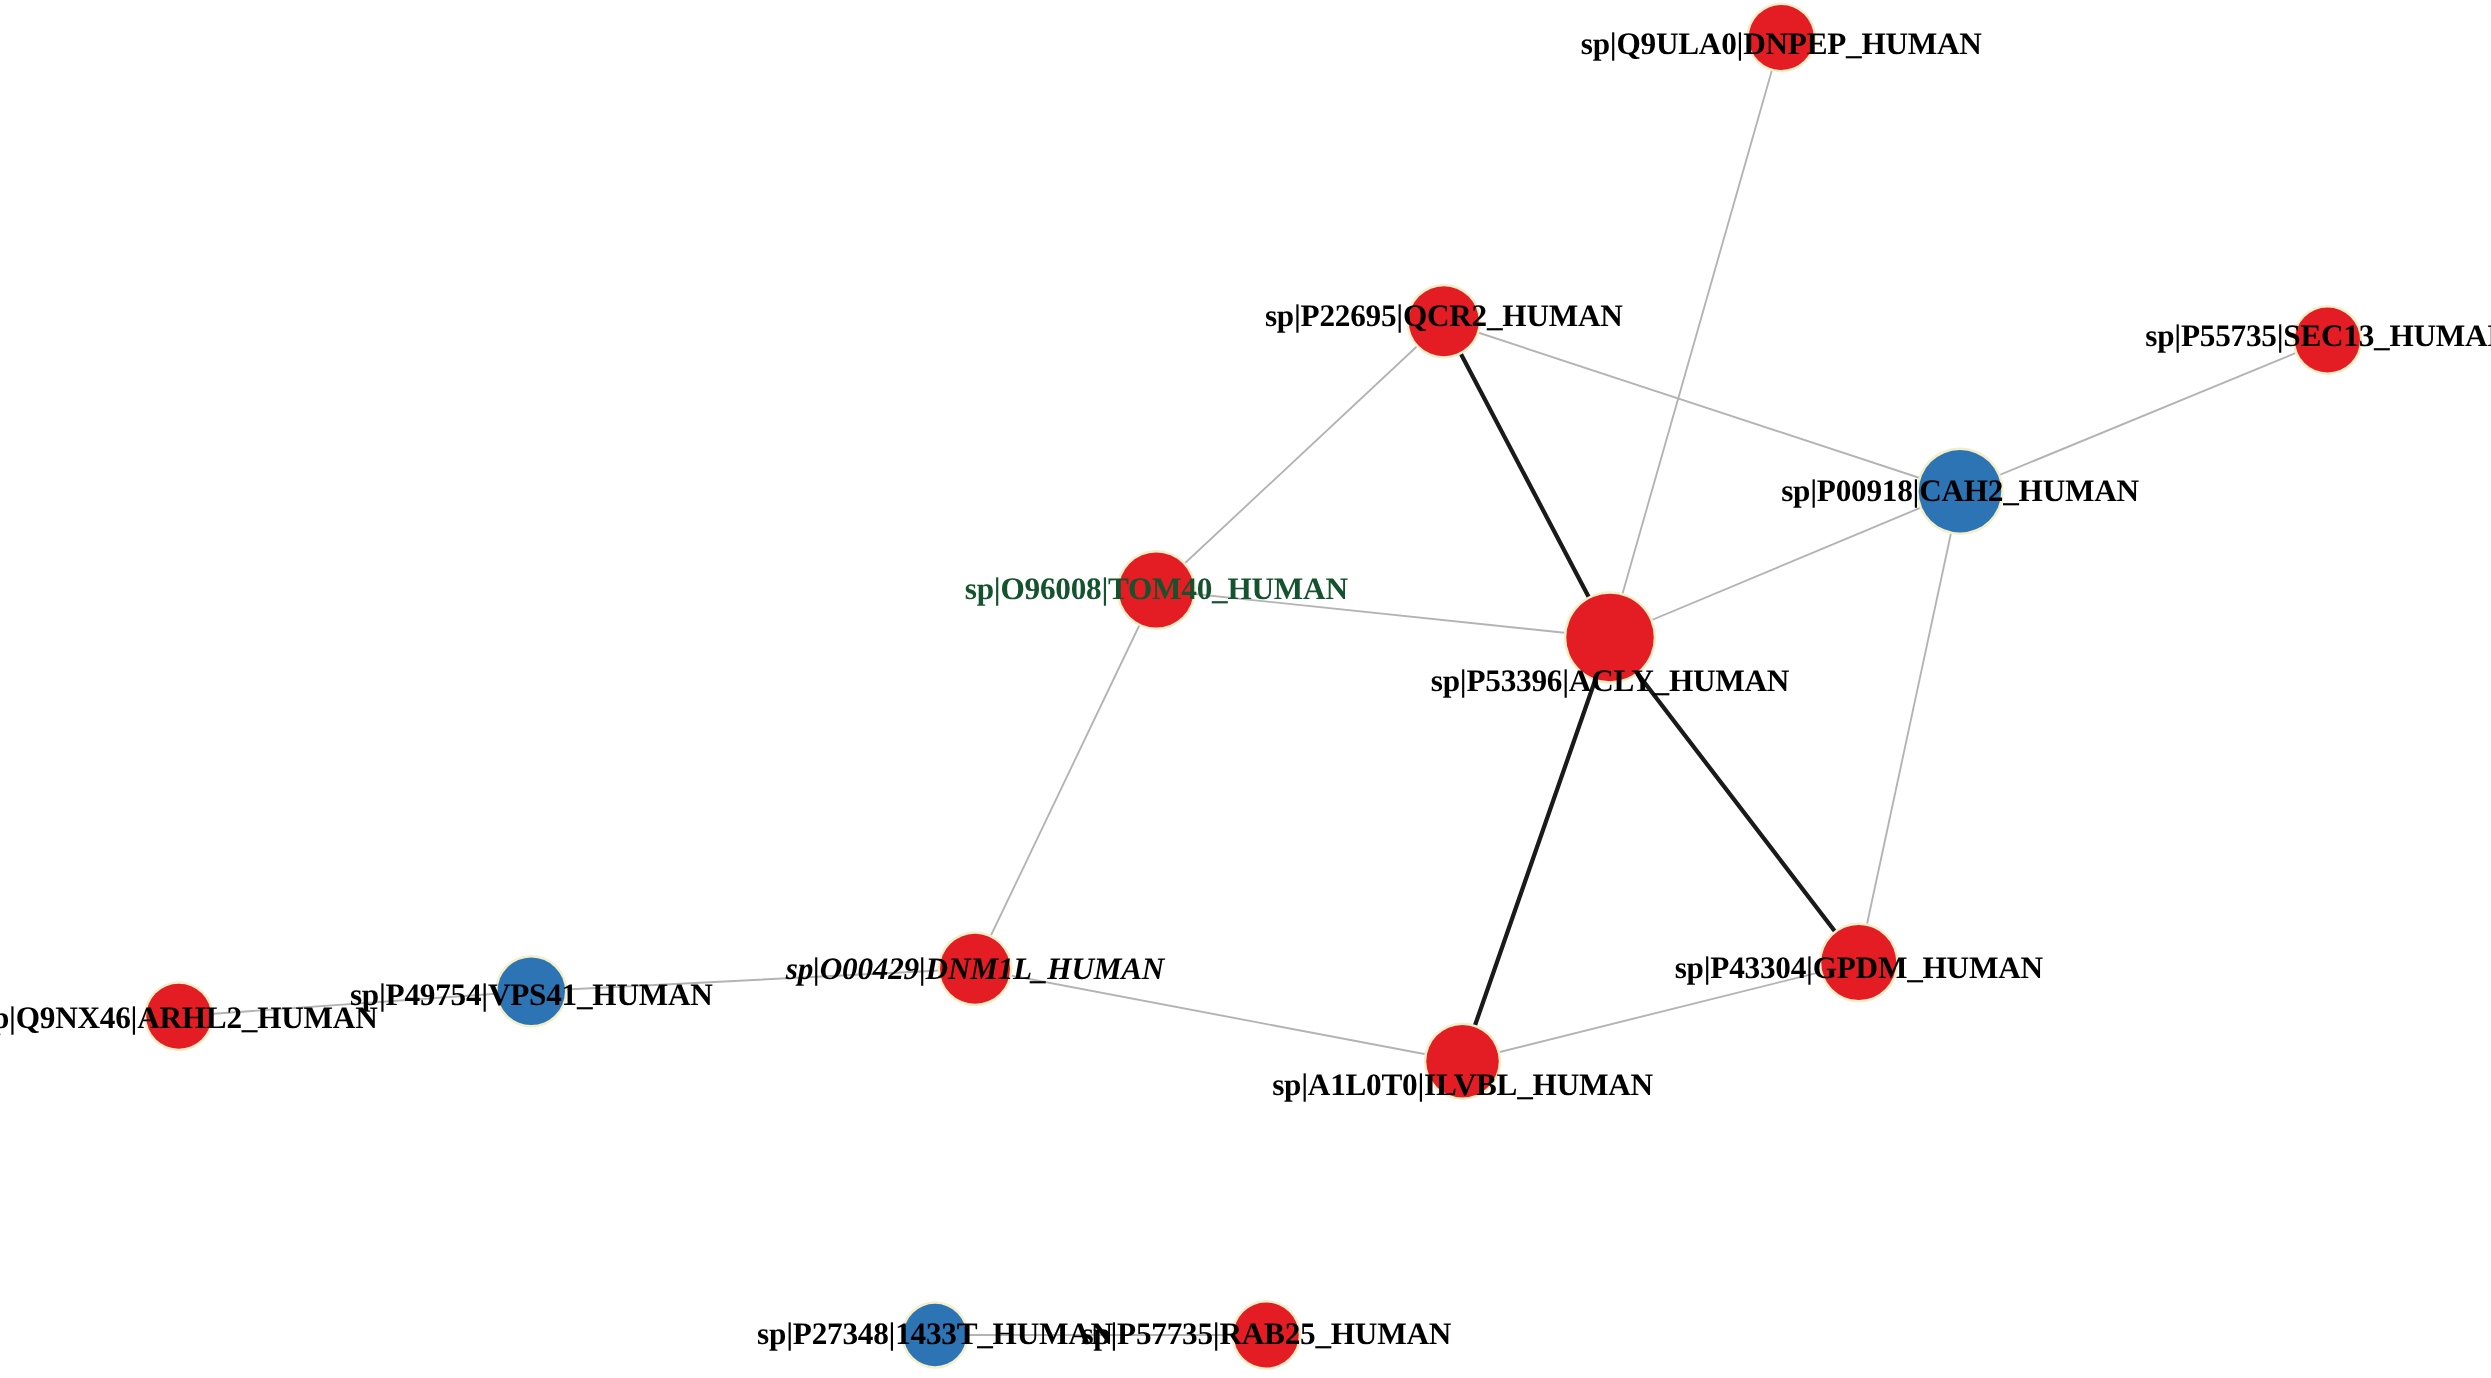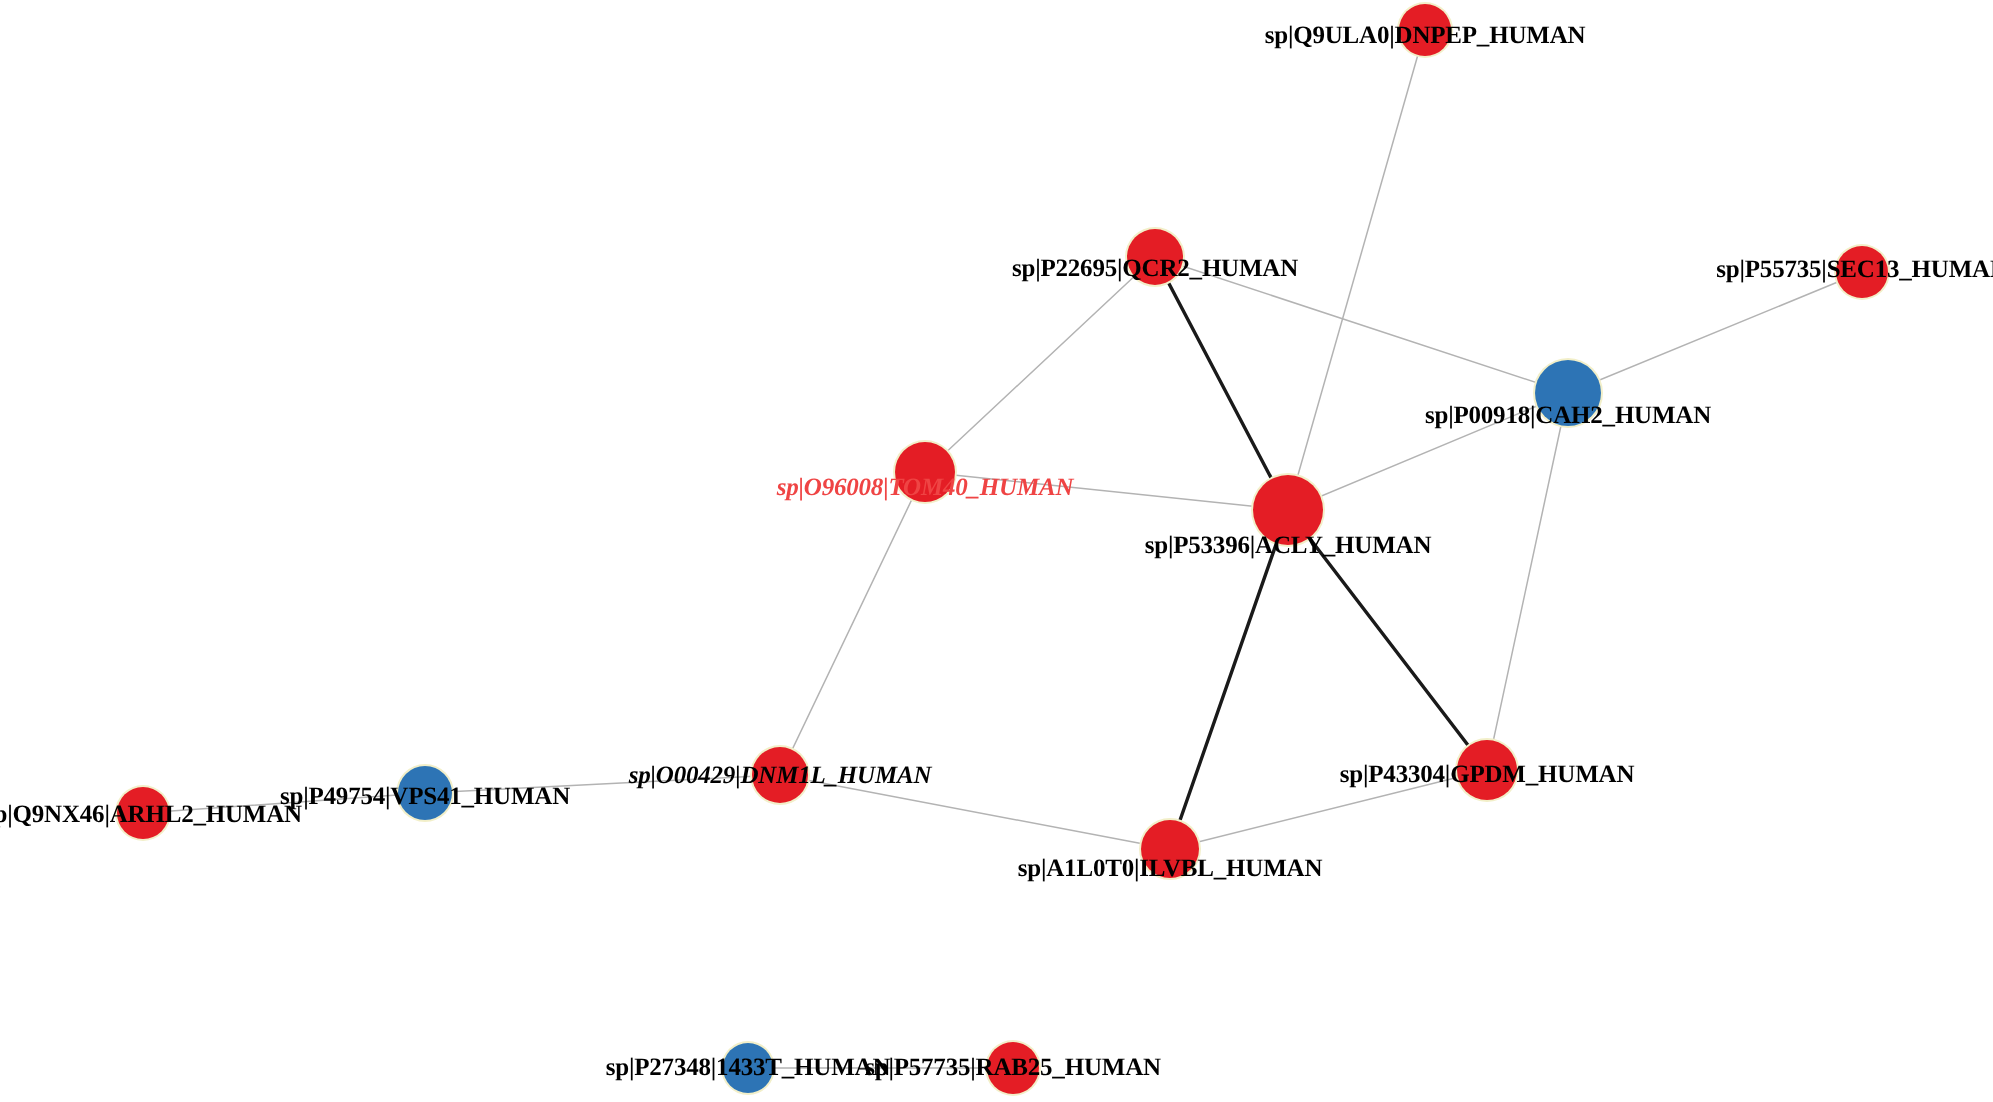--- a/index.html
+++ b/index.html
@@ -92,24 +92,24 @@
       <div class="node halo" title="sp|P43304|GPDM_HUMAN" style="left: 1487px; top: 770px; width: 60px; height: 60px; background: rgb(228, 29, 37);"></div>
       <div class="node halo" title="sp|O00429|DNM1L_HUMAN" style="left: 780px; top: 775px; width: 56px; height: 56px; background: rgb(228, 29, 37);"></div>
       <div class="node halo" title="sp|P49754|VPS41_HUMAN" style="left: 425px; top: 793px; width: 54px; height: 54px; background: rgb(45, 116, 181);"></div>
       <div class="node halo" title="sp|Q9NX46|ARHL2_HUMAN" style="left: 143px; top: 813px; width: 52px; height: 52px; background: rgb(228, 29, 37);"></div>
       <div class="node halo" title="sp|A1L0T0|ILVBL_HUMAN" style="left: 1170px; top: 849px; width: 58px; height: 58px; background: rgb(228, 29, 37);"></div>
       <div class="node halo" title="sp|P27348|1433T_HUMAN" style="left: 748px; top: 1068px; width: 50px; height: 50px; background: rgb(45, 116, 181);"></div>
       <div class="node halo" title="sp|P57735|RAB25_HUMAN" style="left: 1013px; top: 1068px; width: 52px; height: 52px; background: rgb(228, 29, 37);"></div>
     </div>
   <div id="label-layer" class="label-layer">
       <div class="node-label" style="left: 1425px; top: 36px; color: rgb(0, 0, 0);">sp|Q9ULA0|DNPEP_HUMAN</div>
-      <div class="node-label" style="left: 1155px; top: 254px; color: rgb(0, 0, 0); margin-top: 15px;">sp|P22695|QCR2_HUMAN</div>
+      <div class="node-label" style="left: 1155px; top: 254px; color: rgb(0, 0, 0);">sp|P22695|QCR2_HUMAN</div>
       <div class="node-label" style="left: 1862px; top: 270px; color: rgb(0, 0, 0);">sp|P55735|SEC13_HUMAN</div>
-      <div class="node-label" style="left: 1568px; top: 394px; color: rgb(0, 0, 0); margin-top: 22px;">sp|P00918|CAH2_HUMAN</div>
-      <div class="node-label" style="left: 925px; top: 488px; color: #ef4444; font-style: italic;">sp|O96008|TOM40_HUMAN</div>
+      <div class="node-label" style="left: 1568px; top: 394px; color: rgb(0, 0, 0);">sp|P00918|CAH2_HUMAN</div>
+      <div class="node-label" style="left: 925px; top: 472px; color: #14532d;">sp|O96008|TOM40_HUMAN</div>
       <div class="node-label" style="left: 1288px; top: 546px; color: rgb(0, 0, 0);">sp|P53396|ACLY_HUMAN</div>
       <div class="node-label" style="left: 1487px; top: 775px; color: rgb(0, 0, 0);">sp|P43304|GPDM_HUMAN</div>
       <div class="node-label" style="left: 780px; top: 776px; color: rgb(0, 0, 0); font-style: italic;">sp|O00429|DNM1L_HUMAN</div>
       <div class="node-label" style="left: 425px; top: 797px; color: rgb(0, 0, 0);">sp|P49754|VPS41_HUMAN</div>
       <div class="node-label" style="left: 143px; top: 815px; color: rgb(0, 0, 0);">sp|Q9NX46|ARHL2_HUMAN</div>
       <div class="node-label" style="left: 1170px; top: 869px; color: rgb(0, 0, 0);">sp|A1L0T0|ILVBL_HUMAN</div>
       <div class="node-label" style="left: 748px; top: 1068px; color: rgb(0, 0, 0);">sp|P27348|1433T_HUMAN</div>
       <div class="node-label" style="left: 1013px; top: 1068px; color: rgb(0, 0, 0);">sp|P57735|RAB25_HUMAN</div>
     </div>
 </div>

